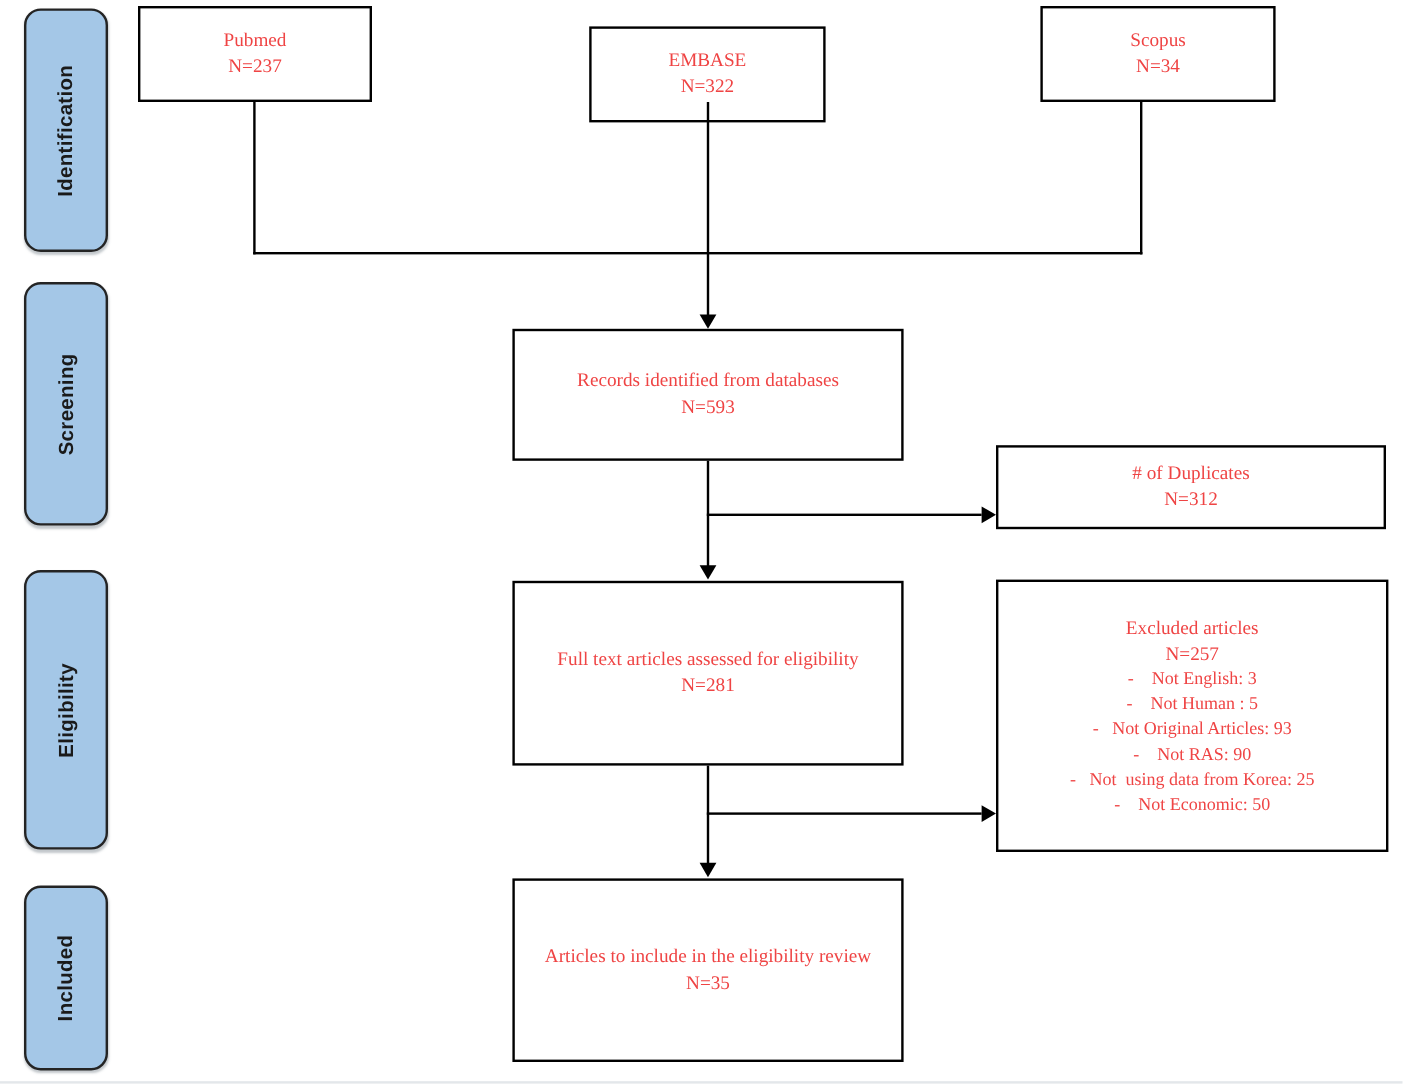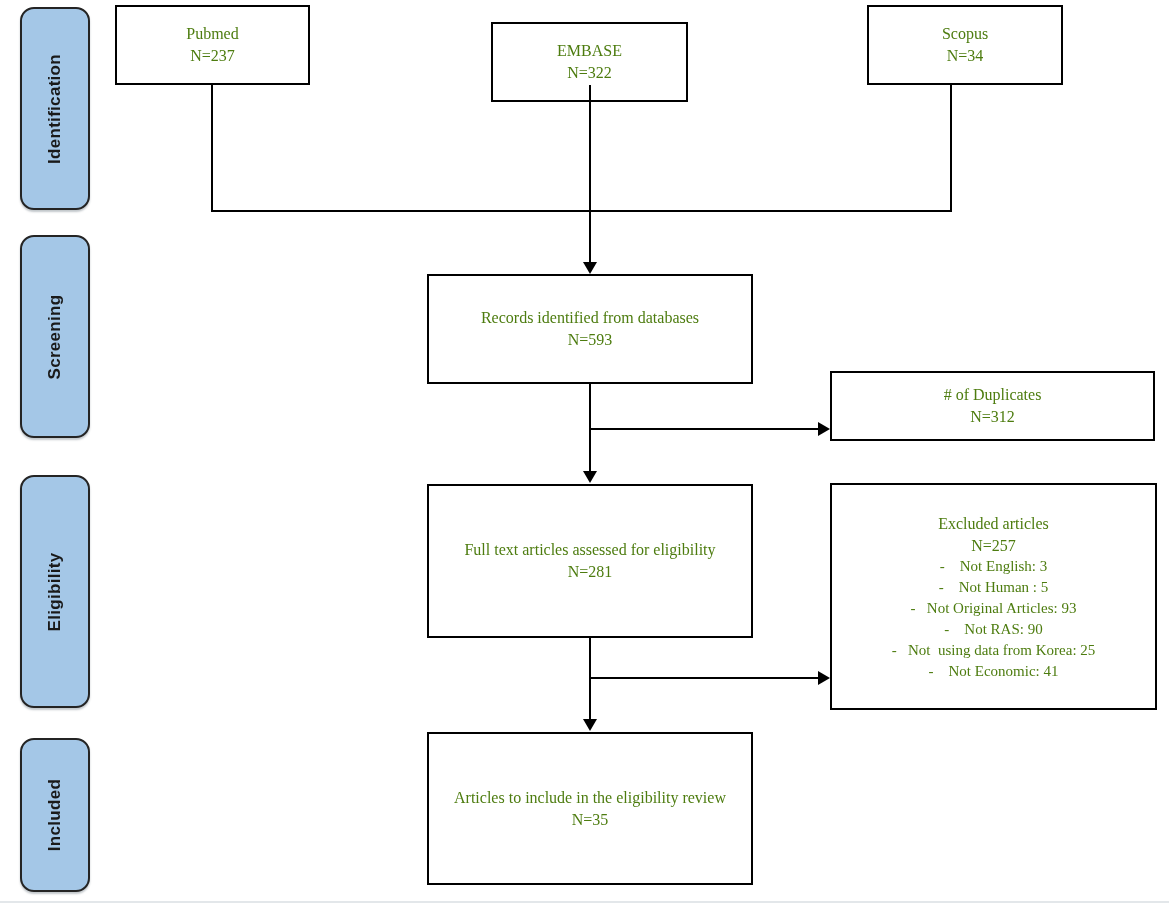--- a/index.html
+++ b/index.html
@@ -45,21 +45,21 @@
     position: absolute;
     background: #ffffff;
     border: 2px solid #000000;
     box-sizing: border-box;
     display: flex;
     align-items: center;
     justify-content: center;
     text-align: center;
     font-size: 16px;
     line-height: 1.35;
-    color: #4d7c0f;
+    color: #ef4444;
     padding: 4px 12px;
   }
   .box .inner { width: 100%; }
 
   
   .box .items div {
     font-size: 15px;
     line-height: 21px;
     white-space: pre;
   }
@@ -152,21 +152,21 @@
   <div class="box" style="left:830px; top:483px; width:327px; height:227px; align-items:flex-start;">
     <div class="inner" style="padding-top:24px;">
       <div>Excluded articles</div>
       <div>N=257</div>
       <div class="items">
         <div>-    Not English: 3</div>
         <div>-    Not Human : 5</div>
         <div>-   Not Original Articles: 93</div>
         <div>-    Not RAS: 90</div>
         <div>-   Not  using data from Korea: 25</div>
-        <div>-    Not Economic: 41</div>
+        <div>-    Not Economic: 50</div>
       </div>
     </div>
   </div>
 
   <div class="box" style="left:427px; top:732px; width:326px; height:153px;">
     <div class="inner">
       <div>Articles to include in the eligibility review</div>
       <div>N=35</div>
     </div>
   </div>

